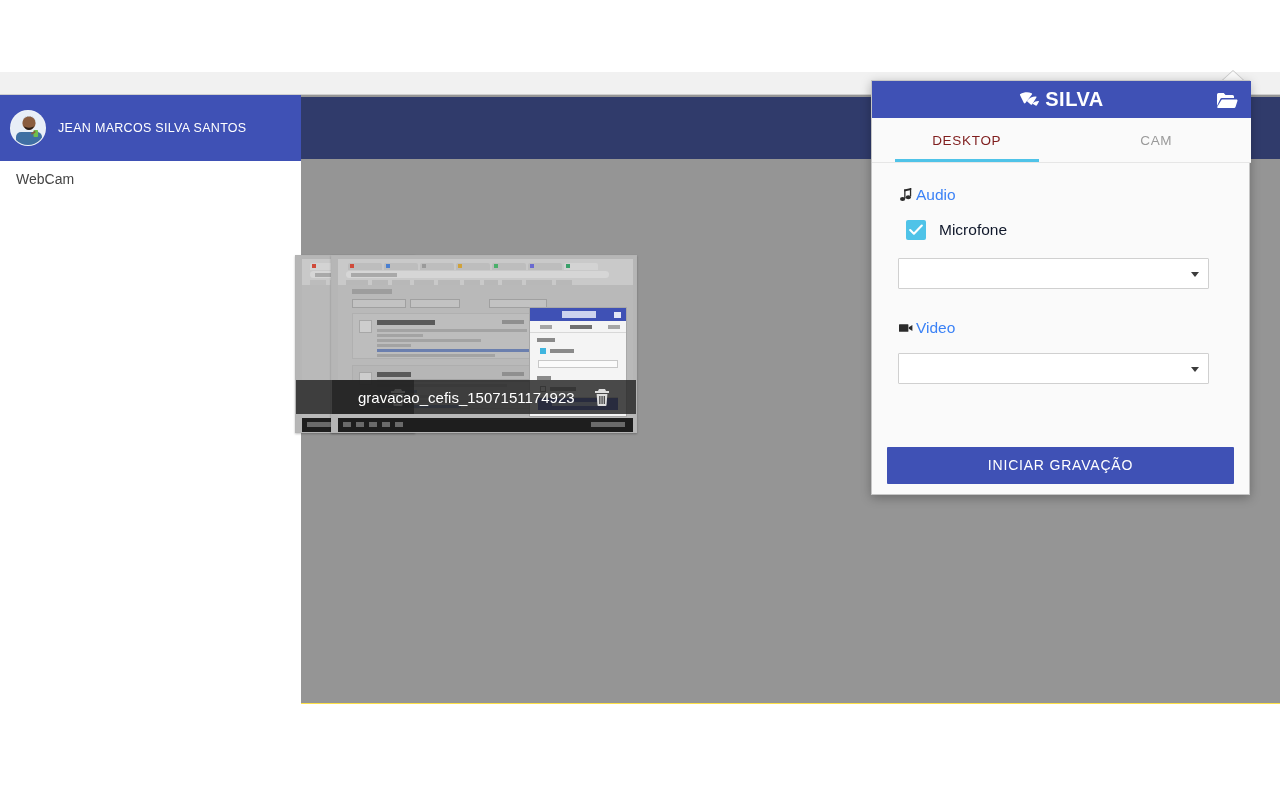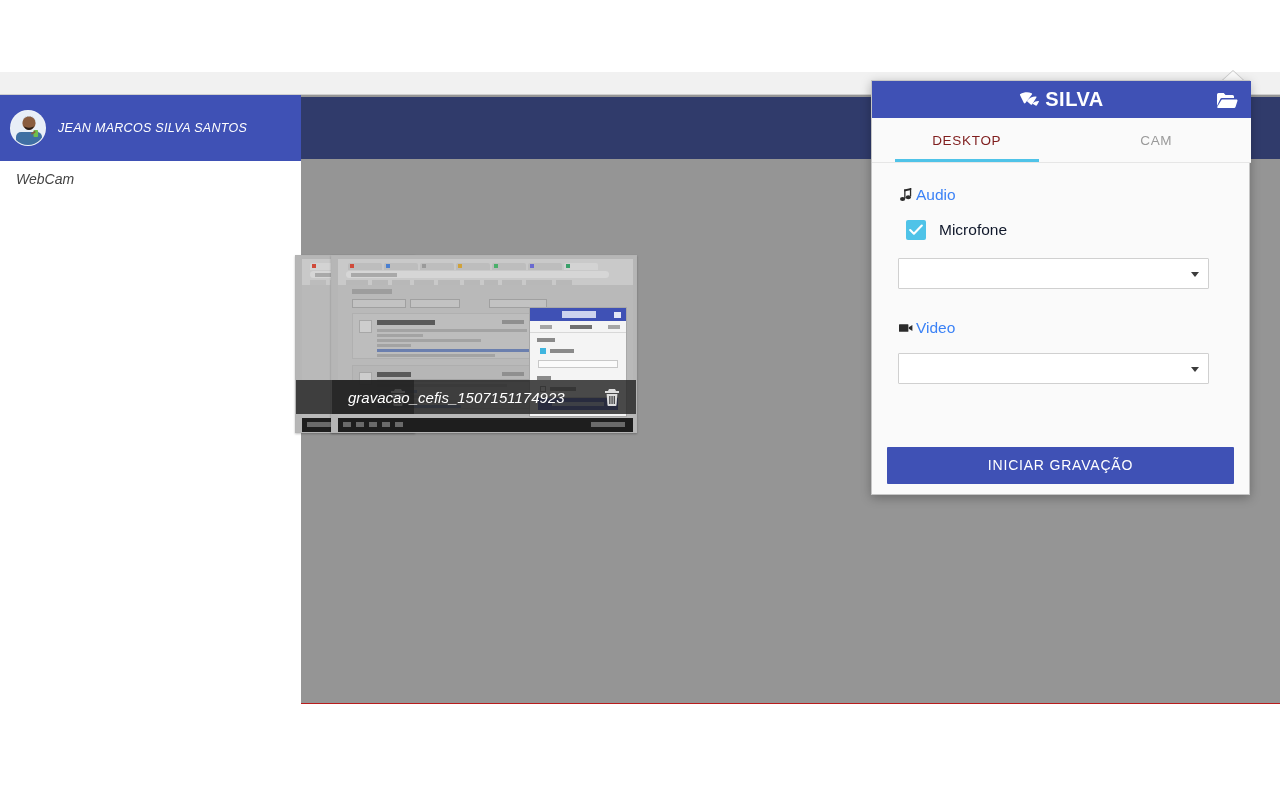--- a/index.html
+++ b/index.html
@@ -11,21 +11,21 @@
     overflow: hidden;
   }
   .stage { position: relative; width: 1280px; height: 800px; background: #ffffff; }
 
   
   .chrome-white { position: absolute; left: 0; top: 0; width: 1280px; height: 72px; background: #ffffff; }
   .chrome-gray  { position: absolute; left: 0; top: 72px; width: 1280px; height: 23px; background: #f1f1f1; }
   .chrome-line  { position: absolute; left: 0; top: 94px; width: 1280px; height: 1px; background: #cfcfcf; }
 
   
-  .app { position: absolute; left: 0; top: 95px; width: 1280px; height: 609px; background: #b91c1c; font-style: italic; }
+  .app { position: absolute; left: 0; top: 95px; width: 1280px; height: 609px; background: #fde047; }
 
   
   .sidebar { position: absolute; left: 0; top: 0; width: 301px; height: 609px; background: #ffffff; }
   .sidebar-header {
     position: absolute; left: 0; top: 0; width: 301px; height: 66px;
     background: #3f51b5; display: flex; align-items: center; padding-left: 10px;
   }
   .avatar {
     width: 36px; height: 36px; border-radius: 50%;
     background: #e9eef6; overflow: hidden; flex: 0 0 36px;
@@ -99,21 +99,21 @@
   .mini-chk.on { background: #3fb5df; }
   .mini-chk.off { border: 1px solid #8d8d8d; }
   .mini-sel { position: absolute; left: 8px; right: 8px; height: 8px; background: #fbfbfb; border: 1px solid #c8c8c8; }
   .mini-cta { position: absolute; left: 8px; right: 8px; bottom: 6px; height: 12px; background: #3f51b5; }
   .mini-cta span { position: absolute; left: 50%; top: 4px; transform: translateX(-50%); width: 52px; height: 4px; background: #b9c0e4; }
 
   
   .card-foot {
     position: absolute; left: 0; right: 0; bottom: 18px; height: 34px;
     background: rgba(35,35,35,.82); display: flex; align-items: center;
-    padding: 0 16px; z-index: 4;
+    padding: 0 26px; z-index: 4;
   }
   .card-name {
     color: #ffffff; font-size: 15px; white-space: nowrap; flex: 1 1 auto;
     overflow: hidden; text-overflow: clip;
   }
   .trash { width: 16px; height: 18px; flex: 0 0 16px; cursor: pointer; opacity: .95; }
   .trash svg { display: block; }
   .card-back .card-foot { justify-content: flex-end; padding-right: 8px; }
 
   

